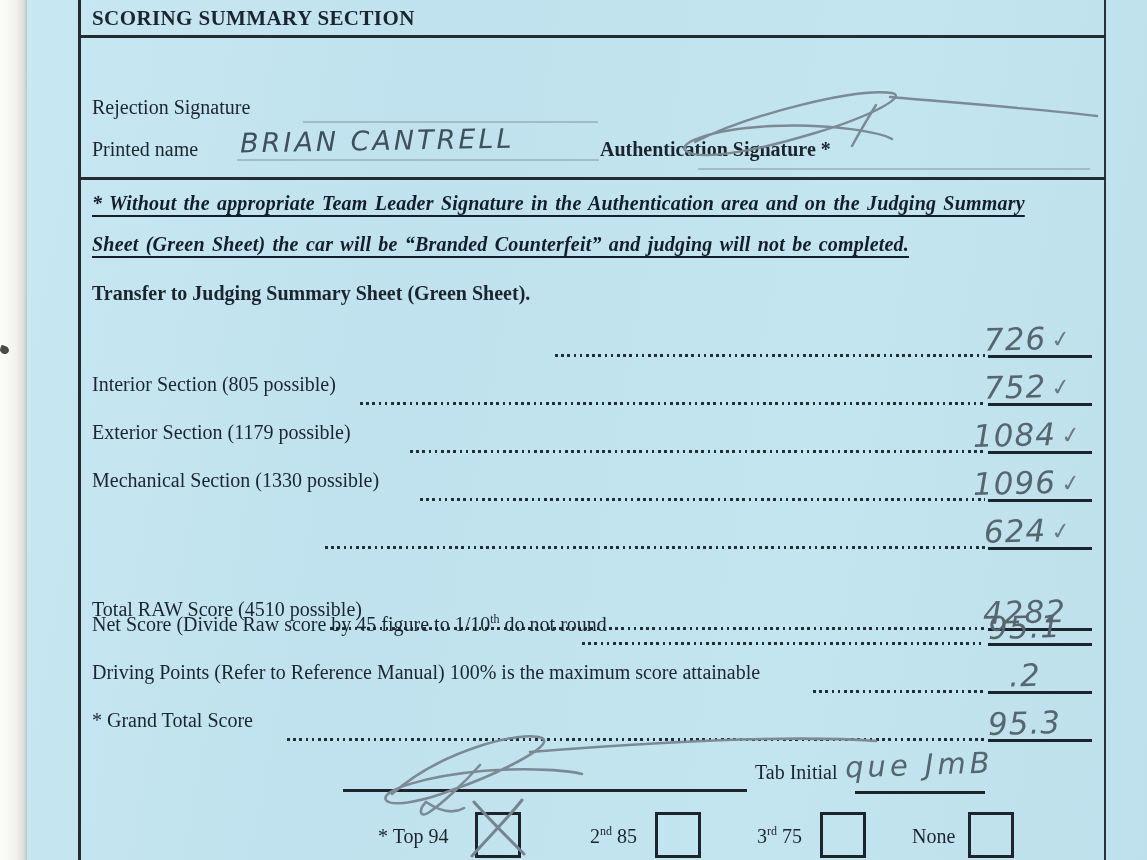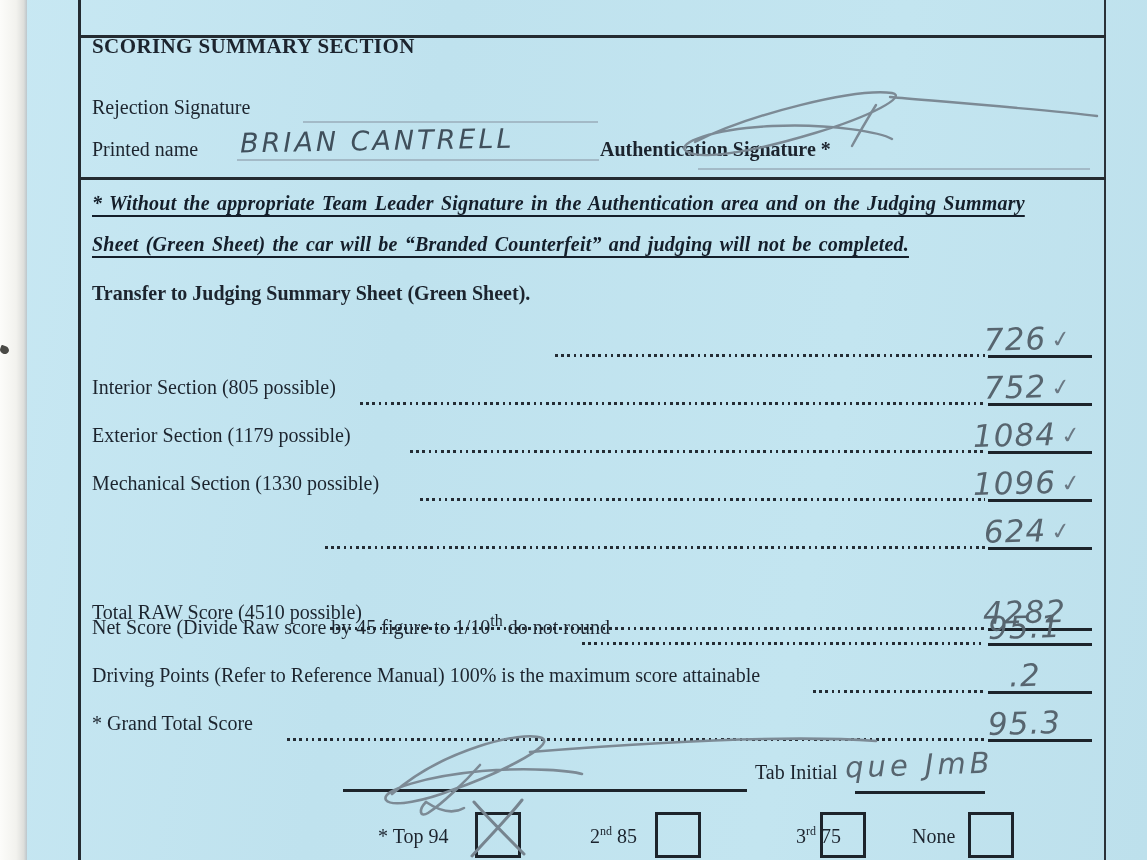--- a/index.html
+++ b/index.html
@@ -19,32 +19,32 @@
     position:absolute;left:0px;top:346px;width:9px;height:8px;
     background:#4a4a46;border-radius:1px 60% 60% 60%;transform:rotate(20deg);
   }
   .vline,.hline{position:absolute;background:#242b31;}
   .v-left{left:78px;top:0;width:3px;height:860px;}
   .v-right{left:1104px;top:0;width:2px;height:860px;background:#2a3138;}
   .h-top{left:78px;top:35px;width:1028px;height:3px;}
   .h-mid{left:78px;top:177px;width:1028px;height:3px;}
   .t{position:absolute;white-space:nowrap;font-size:20px;line-height:1.2;}
   .b{font-weight:bold;}
-  .title{font-size:21px;font-weight:bold;letter-spacing:.4px;margin-top:28px;}
+  .title{font-size:21px;font-weight:bold;letter-spacing:.4px;}
   .warn{
     font-size:20px;font-weight:bold;font-style:italic;color:#141e2a;
     text-decoration:underline;text-decoration-thickness:2px;text-underline-offset:5px;
     letter-spacing:.2px;word-spacing:2px;
   }
   .faint{position:absolute;height:2px;background:#9db3c0;opacity:.85;}
   .hand{font-family:"DejaVu Sans",sans-serif;font-style:italic;color:#57656f;}
   .hand-name{font-size:27px;letter-spacing:3px;color:#40505c;transform:rotate(-1deg);}
   .score-row{position:absolute;left:80px;width:1026px;height:48px;}
   .row-label{position:absolute;left:12px;top:2px;font-size:20px;white-space:nowrap;}
-  .row-label sup{font-size:16px;}
+  .row-label sup{font-size:12px;}
   .leader{
     position:absolute;top:32px;height:3px;
     background-image:repeating-linear-gradient(to right,#242c34 0 2.6px,transparent 2.6px 6.2px);
   }
   .uline{position:absolute;left:908px;width:104px;top:33px;height:3px;background:#1d242b;}
   .score-wrap{
     position:absolute;left:874px;width:146px;top:-9px;height:42px;
     display:flex;align-items:flex-end;justify-content:center;gap:5px;
   }
   .score-val{font-size:31px;line-height:1;transform:rotate(-1.5deg);letter-spacing:1px;}
@@ -199,19 +199,19 @@
   <svg class="sig-svg" style="left:452px;top:794px;" width="96" height="66" viewBox="0 0 96 66">
     <g fill="none" stroke="#76848f" stroke-width="3" stroke-linecap="round">
       <path d="M22,8 C36,24 56,44 72,60"></path>
       <path d="M70,6 C56,24 36,44 20,62"></path>
     </g>
   </svg>
 
   <div class="t" style="left:590px;top:824px;"><span>2</span><sup>nd</sup><span> 85</span></div>
   <div class="cbox" style="left:655px;"></div>
 
-  <div class="t" style="left:757px;top:824px;margin-left:39px;"><span>3</span><sup>rd</sup><span> 75</span></div>
+  <div class="t" style="left:757px;top:824px;"><span>3</span><sup>rd</sup><span> 75</span></div>
   <div class="cbox" style="left:820px;"></div>
 
   <div class="t" style="left:912px;top:824px;">None</div>
   <div class="cbox" style="left:968px;"></div>
 
 </div>
 
 </body></html>

